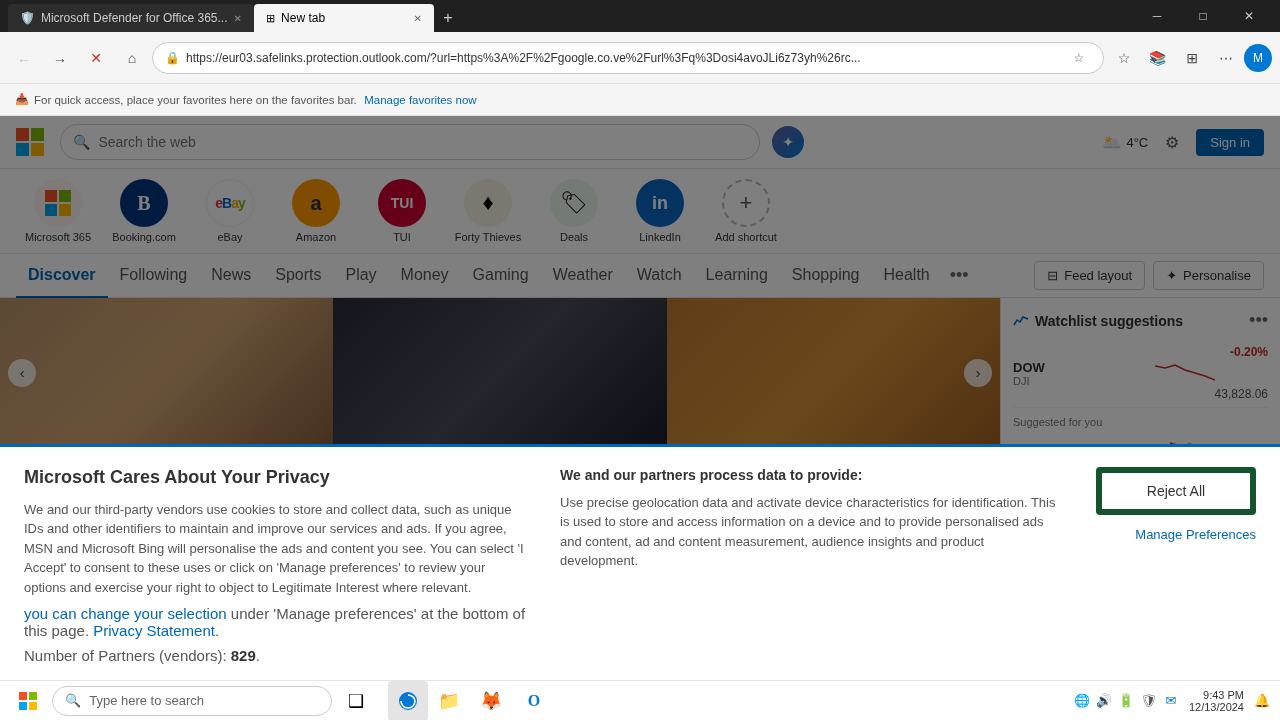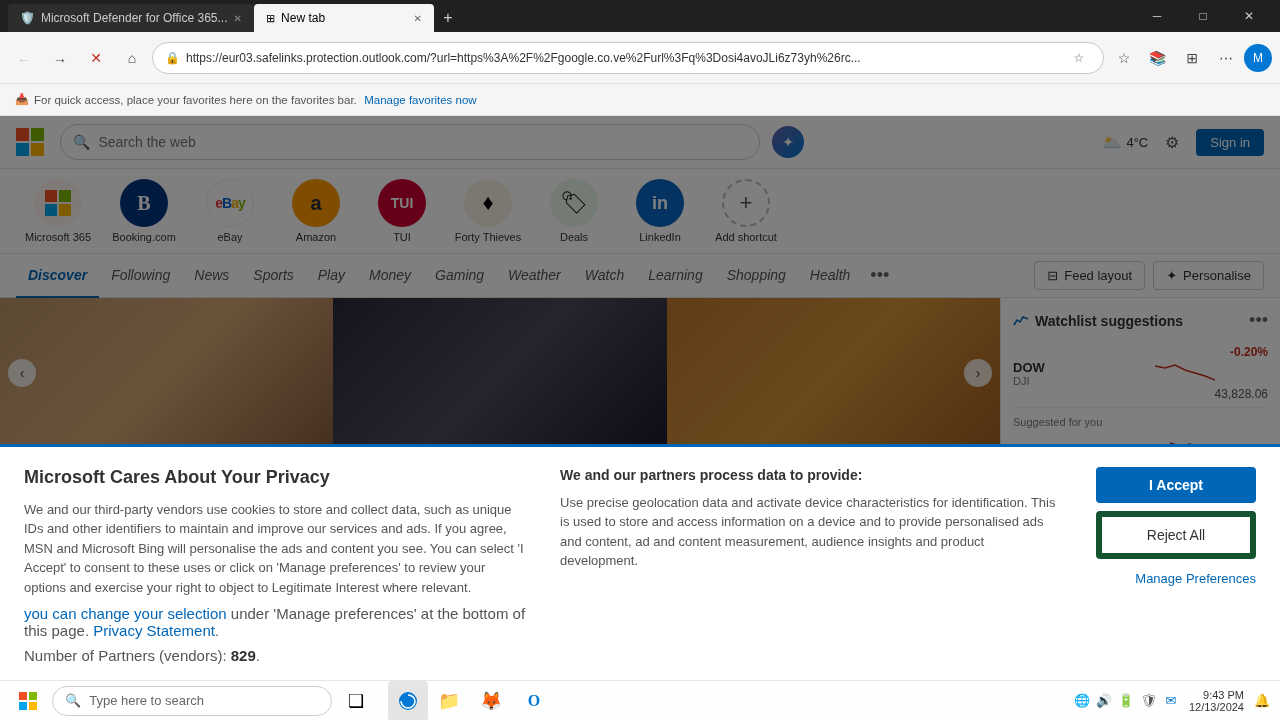--- a/index.html
+++ b/index.html
@@ -50,21 +50,21 @@
 
     
     .app-icons-row { background: #fff; display: flex; align-items: center; padding: 4px 16px; border-bottom: 1px solid #e5e5e5; overflow-x: auto; gap: 2px; }
     .app-icon { width: 84px; height: 76px; display: flex; flex-direction: column; align-items: center; justify-content: center; gap: 4px; cursor: pointer; border-radius: 6px; }
     .app-icon-circle { width: 48px; height: 48px; border-radius: 50%; display: flex; align-items: center; justify-content: center; font-size: 22px; }
     .app-icon-label { font-size: 11px; color: #333; text-align: center; }
     .add-shortcut-icon { border: 2px dashed #bbb; background: transparent; }
 
     
     .nav-tabs { background: #fff; border-bottom: 1px solid #e0e0e0; display: flex; align-items: center; padding: 0 16px; height: 44px; }
-    .nav-tab { padding: 0 12px; height: 44px; display: flex; align-items: center; font-size: 14px; color: #555; cursor: pointer; border-bottom: 2px solid transparent; white-space: nowrap; font-style: italic; }
+    .nav-tab { padding: 0 12px; height: 44px; display: flex; align-items: center; font-size: 16px; color: #555; cursor: pointer; border-bottom: 2px solid transparent; white-space: nowrap; }
     .nav-tab.active { color: #0067b8; border-bottom-color: #0067b8; font-weight: 600; }
     .nav-more { font-size: 18px; color: #666; cursor: pointer; padding: 0 8px; }
     .nav-right { margin-left: auto; display: flex; gap: 8px; align-items: center; }
     .feed-layout-btn { display: flex; align-items: center; gap: 6px; padding: 6px 12px; border: 1px solid #ccc; border-radius: 4px; font-size: 13px; color: #333; cursor: pointer; background: #fff; }
     .personalise-btn { display: flex; align-items: center; gap: 6px; padding: 6px 12px; border: 1px solid #ccc; border-radius: 4px; font-size: 13px; color: #333; cursor: pointer; background: #fff; }
 
     
     .main-content { display: flex; gap: 0; }
     .news-feed { flex: 1; }
 
@@ -365,21 +365,20 @@
         Number of Partners (vendors): <span class="partner-count">829</span>.
       </div>
     </div>
     <div class="privacy-middle">
       <div style="font-weight:600; font-size:14px; color:#333; margin-bottom:10px;">We and our partners process data to provide:</div>
       <div class="privacy-mid-text">
         Use precise geolocation data and activate device characteristics for identification. This is used to store and access information on a device and to provide personalised ads and content, ad and content measurement, audience insights and product development.
       </div>
     </div>
     <div class="privacy-right">
-      <button class="btn-accept">I Accept</button>
       <button class="btn-reject">Reject All</button>
       <button class="btn-manage">Manage Preferences</button>
     </div>
   </div>
 </div>
 
 <div class="anyrun-logo">
   <span class="anyrun-text" style="font-size:18px; font-weight:800; color:#333; letter-spacing:2px; opacity:0.6;">ANY▶RUN</span>
 </div>
 

